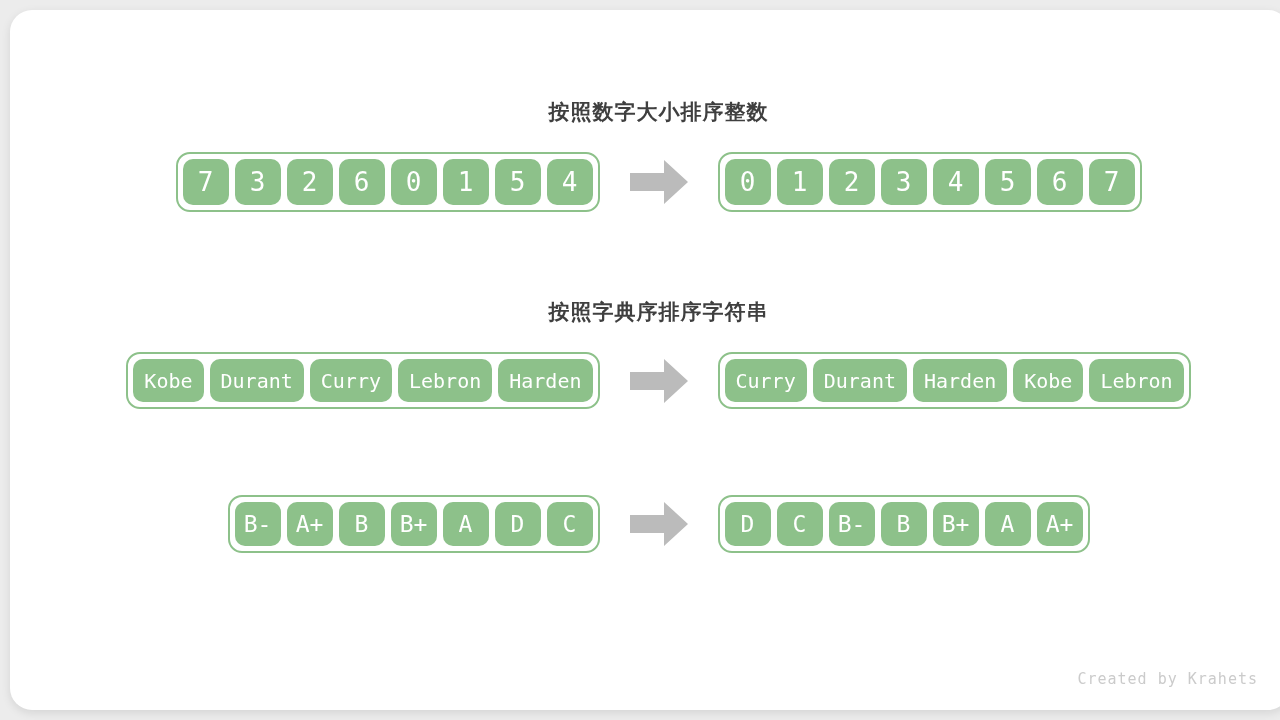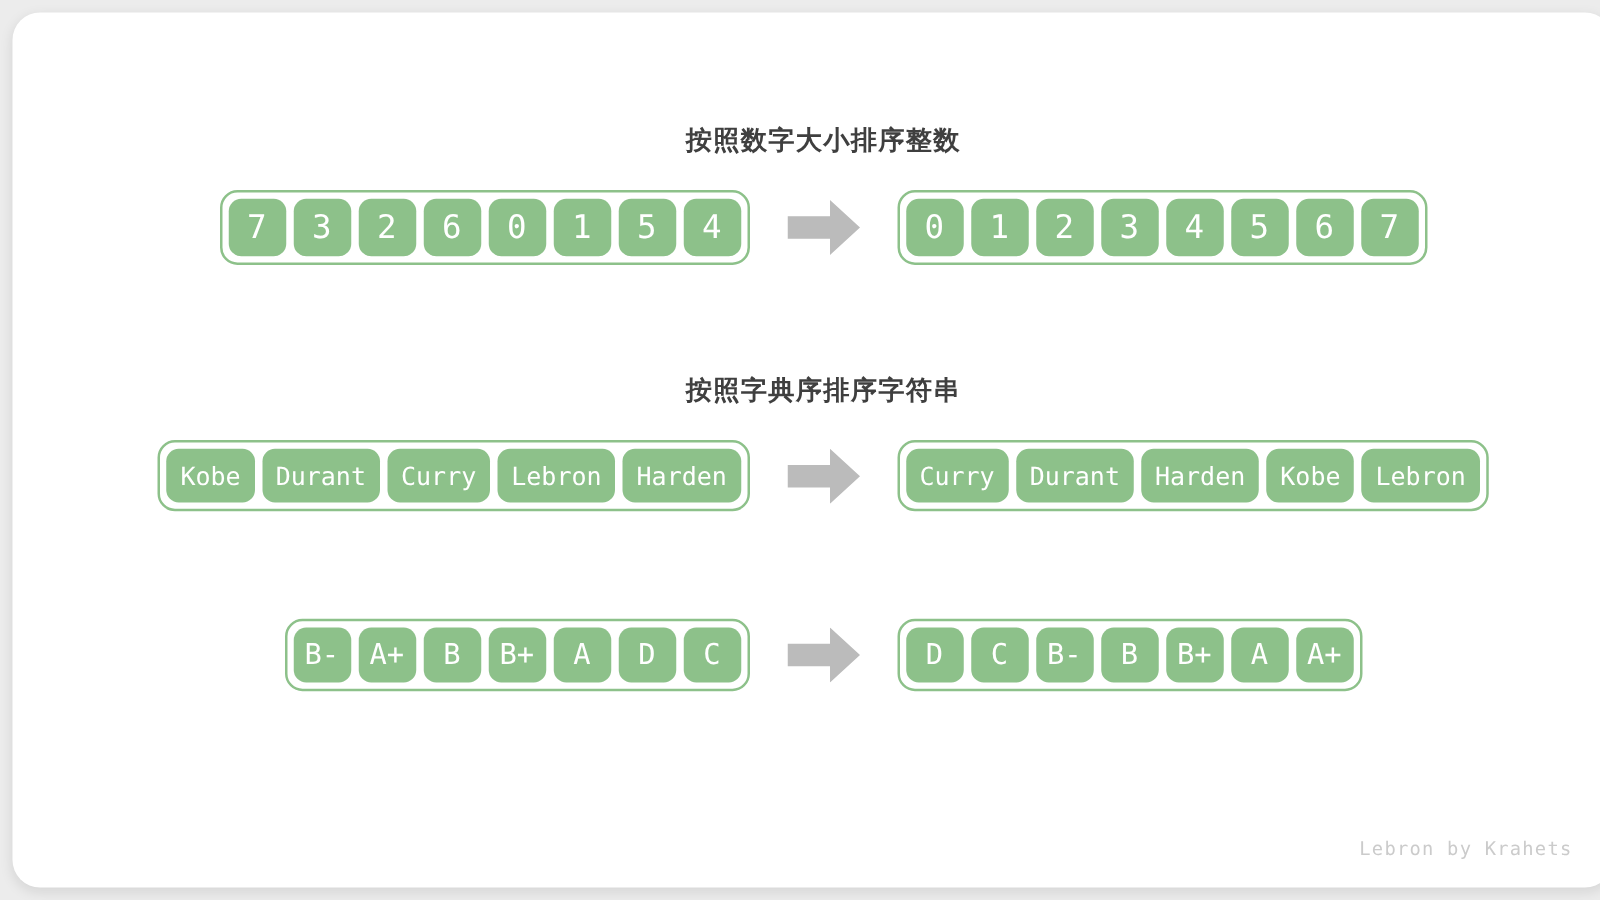--- a/index.html
+++ b/index.html
@@ -180,14 +180,14 @@
             <div class="cell">B-</div>
             <div class="cell">B</div>
             <div class="cell">B+</div>
             <div class="cell">A</div>
             <div class="cell">A+</div>
           </div>
       </div>
     </div>
   </div>
 
-  <div class="credit">Lebron by Krahets</div>
+  <div class="credit">Created by Krahets</div>
 </div>
 
 </body></html>

